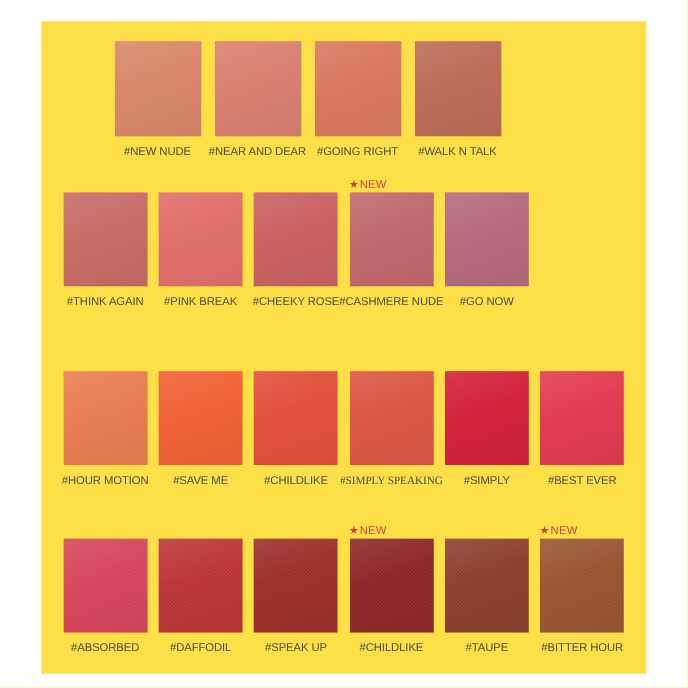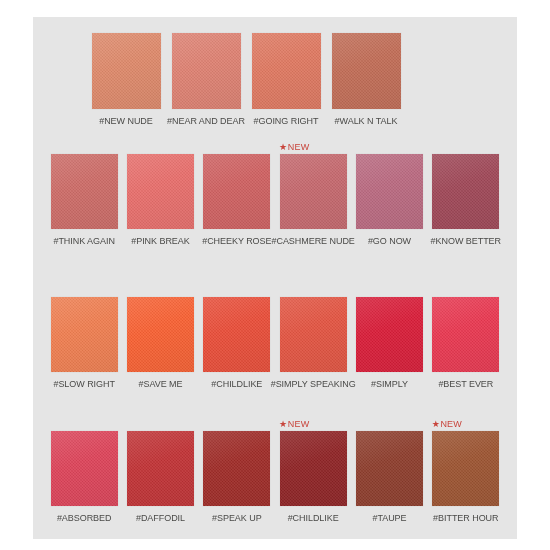--- a/index.html
+++ b/index.html
@@ -108,21 +108,21 @@
     letter-spacing: -0.05px;
     color: #4a4a48;
     white-space: nowrap;
     text-align: center;
     font-family: "Liberation Sans", sans-serif;
   }
 </style>
 </head>
 <body style="background: rgb(255, 255, 255);">
 
-<div id="swatch-board" style="background: #e5e5e5;">
+<div id="swatch-board" style="background: #fde047;">
 
   <div class="swatch-row" id="row-1">
       <div class="swatch-cell">
         <div class="badge-spacer"></div>
         <div class="swatch-chip" style="background: rgb(221, 136, 105);"></div>
         <div class="swatch-label" style="color: rgb(74, 74, 72);">#NEW NUDE</div>
       </div>
       <div class="swatch-cell">
         <div class="badge-spacer"></div>
         <div class="swatch-chip" style="background: rgb(221, 128, 113);"></div>
@@ -158,46 +158,41 @@
       <div class="swatch-cell">
         <div class="new-badge" style="color: rgb(200, 69, 60);"><span class="star-glyph" style="color: rgb(200, 69, 60);">★</span><span>NEW</span></div>
         <div class="swatch-chip" style="background: rgb(196, 103, 108);"></div>
         <div class="swatch-label" style="color: rgb(74, 74, 72);">#CASHMERE NUDE</div>
       </div>
       <div class="swatch-cell">
         <div class="badge-spacer"></div>
         <div class="swatch-chip" style="background: rgb(185, 104, 127);"></div>
         <div class="swatch-label" style="color: rgb(74, 74, 72);">#GO NOW</div>
       </div>
-      <div class="swatch-cell">
-        <div class="badge-spacer"></div>
-        <div class="swatch-chip" style="background: rgb(158, 70, 86);"></div>
-        <div class="swatch-label" style="color: rgb(74, 74, 72);">#KNOW BETTER</div>
-      </div>
     </div>
   <div class="swatch-row" id="row-3">
       <div class="swatch-cell">
         <div class="badge-spacer"></div>
         <div class="swatch-chip" style="background: rgb(239, 125, 79);"></div>
-        <div class="swatch-label" style="color: rgb(74, 74, 72);">#SLOW RIGHT</div>
+        <div class="swatch-label" style="color: rgb(74, 74, 72);">#HOUR MOTION</div>
       </div>
       <div class="swatch-cell">
         <div class="badge-spacer"></div>
         <div class="swatch-chip" style="background: rgb(247, 95, 49);"></div>
         <div class="swatch-label" style="color: rgb(74, 74, 72);">#SAVE ME</div>
       </div>
       <div class="swatch-cell">
         <div class="badge-spacer"></div>
         <div class="swatch-chip" style="background: rgb(232, 76, 55);"></div>
         <div class="swatch-label" style="color: rgb(74, 74, 72);">#CHILDLIKE</div>
       </div>
       <div class="swatch-cell">
         <div class="badge-spacer"></div>
         <div class="swatch-chip" style="background: rgb(226, 83, 64);"></div>
-        <div class="swatch-label" style="color: rgb(74, 74, 72);">#SIMPLY SPEAKING</div>
+        <div class="swatch-label" style="color: rgb(74, 74, 72); font-family: Liberation Serif, serif;">#SIMPLY SPEAKING</div>
       </div>
       <div class="swatch-cell">
         <div class="badge-spacer"></div>
         <div class="swatch-chip" style="background: rgb(216, 27, 55);"></div>
         <div class="swatch-label" style="color: rgb(74, 74, 72);">#SIMPLY</div>
       </div>
       <div class="swatch-cell">
         <div class="badge-spacer"></div>
         <div class="swatch-chip" style="background: rgb(232, 54, 79);"></div>
         <div class="swatch-label" style="color: rgb(74, 74, 72);">#BEST EVER</div>

